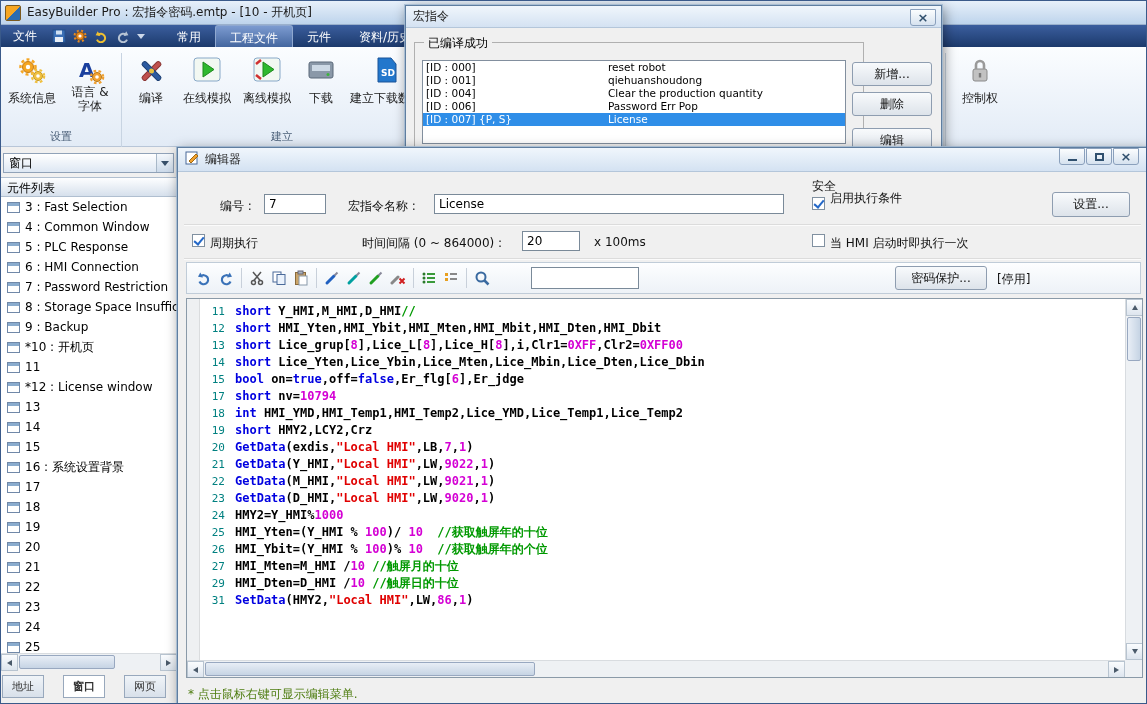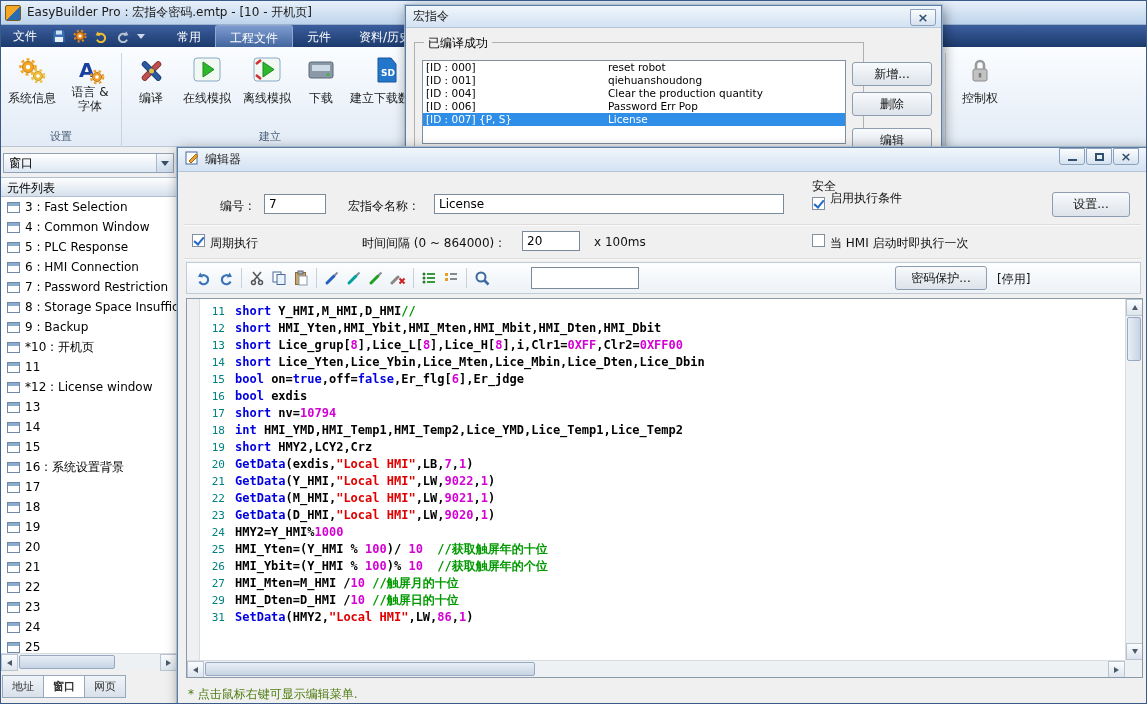--- a/index.html
+++ b/index.html
@@ -46,21 +46,21 @@
   .ticon { flex:0 0 13px; width:13px; height:11px; border:1px solid #7088a8; background:#fff; margin:0 5px 0 6px; position:relative; }
   .ticon::before { content:""; position:absolute; left:0; top:0; right:0; height:3px; background:#8aacce; }
   .side-hscroll { position:absolute; left:0; top:506px; width:176px; height:17px; background:#eef1f4; border-top:1px solid #d8dce0; }
   .sb-btn { position:absolute; top:0; width:17px; height:17px; background:linear-gradient(180deg,#fafcfe,#dde5ee);
     border:1px solid #b8c4d0; display:flex; align-items:center; justify-content:center; }
   .arr-left { width:0; height:0; border-top:3.5px solid transparent; border-bottom:3.5px solid transparent; border-right:5px solid #4a5a6a; }
   .arr-right { width:0; height:0; border-top:3.5px solid transparent; border-bottom:3.5px solid transparent; border-left:5px solid #4a5a6a; }
   .arr-up { width:0; height:0; border-left:3.5px solid transparent; border-right:3.5px solid transparent; border-bottom:5px solid #4a5a6a; }
   .arr-dn { width:0; height:0; border-left:3.5px solid transparent; border-right:3.5px solid transparent; border-top:5px solid #4a5a6a; }
   .hthumb { position:absolute; top:1px; height:14px; background:linear-gradient(180deg,#e8eef6,#c6d4e4); border:1px solid #98a8c0; border-radius:2px; }
-  .side-tabs { position:absolute; left:1px; top:528px; display:flex; }
+  .side-tabs { position:absolute; left:1px; top:528px; display:flex;gap:20px; }
   .stab { font-size:11px; padding:3px 9px; border:1px solid #98a8bc; background:linear-gradient(180deg,#f0f4f8,#d8e0ea); margin-right:-1px; color:#333; }
   .stab.active { background:#fff; font-weight:bold; }
 
   
   .dlg { position:absolute; background:#f0f0f0; border:1px solid #5f7ea0; box-shadow:0 0 0 1px rgba(160,185,210,.8), 2px 3px 12px rgba(0,0,0,.45); }
   .dlg-title { height:22px; background:linear-gradient(180deg,#f0f6fc,#d4e2f2); border-bottom:1px solid #b4c6da;
     display:flex; align-items:center; padding-left:7px; font-size:12px; color:#222; }
   .wbtn { width:26px; height:17px; border:1px solid #8aa0bc; border-radius:0 0 3px 3px;
     background:linear-gradient(180deg,#fbfdfe,#d6e2ef); display:flex; align-items:center; justify-content:center; margin-left:1px; }
   .g-min { width:9px; height:2px; background:#30506e; margin-top:7px; }
@@ -240,21 +240,21 @@
         <svg width="30" height="32">
             <rect x="8" y="14" width="14" height="12" rx="2" fill="#c2c2c2" stroke="#8a8a8a"></rect>
             <path d="M11 14 v-4 a4 4 0 0 1 8 0 v4" fill="none" stroke="#9a9a9a" stroke-width="2.6"></path>
             <rect x="13.8" y="18" width="2.4" height="4.5" fill="#7a7a7a"></rect>
           </svg>
       </span>
       <span class="rlabel">控制权</span>
     </div>
 
     <div class="rgroup-label" style="left:4px;width:112px">设置</div>
-    <div class="rgroup-label" style="left:120px;width:298px">建立</div>
+    <div class="rgroup-label" style="left:132px;width:298px">建立</div>
   </div>
 
   <div class="sidebar">
     <div class="combo">
       <span>窗口</span>
       <span class="combo-btn">
           <span class="caret-down"></span>
         </span>
     </div>
     <div class="panel-hdr">元件列表</div>
@@ -536,21 +536,20 @@
     </div>
 
     <div class="codewrap">
       <div class="code-margin"></div>
       <div id="code">
           <div class="cline"><span class="lnum">11</span><span class="ctext"><span class="sg-kw">short </span><span class="sg-tx">Y_HMI,M_HMI,D_HMI</span><span class="sg-cm">//</span></span></div>
           <div class="cline"><span class="lnum">12</span><span class="ctext"><span class="sg-kw">short </span><span class="sg-tx">HMI_Yten,HMI_Ybit,HMI_Mten,HMI_Mbit,HMI_Dten,HMI_Dbit</span></span></div>
           <div class="cline"><span class="lnum">13</span><span class="ctext"><span class="sg-kw">short </span><span class="sg-tx">Lice_grup[</span><span class="sg-num">8</span><span class="sg-tx">],Lice_L[</span><span class="sg-num">8</span><span class="sg-tx">],Lice_H[</span><span class="sg-num">8</span><span class="sg-tx">],i,Clr1=</span><span class="sg-num">0XFF</span><span class="sg-tx">,Clr2=</span><span class="sg-num">0XFF00</span></span></div>
           <div class="cline"><span class="lnum">14</span><span class="ctext"><span class="sg-kw">short </span><span class="sg-tx">Lice_Yten,Lice_Ybin,Lice_Mten,Lice_Mbin,Lice_Dten,Lice_Dbin</span></span></div>
           <div class="cline"><span class="lnum">15</span><span class="ctext"><span class="sg-kw">bool </span><span class="sg-tx">on=</span><span class="sg-kw">true</span><span class="sg-tx">,off=</span><span class="sg-kw">false</span><span class="sg-tx">,Er_flg[</span><span class="sg-num">6</span><span class="sg-tx">],Er_jdge</span></span></div>
-          <div class="cline"><span class="lnum">16</span><span class="ctext"><span class="sg-kw">bool </span><span class="sg-tx">exdis</span></span></div>
           <div class="cline"><span class="lnum">17</span><span class="ctext"><span class="sg-kw">short </span><span class="sg-tx">nv=</span><span class="sg-num">10794</span></span></div>
           <div class="cline"><span class="lnum">18</span><span class="ctext"><span class="sg-kw">int </span><span class="sg-tx">HMI_YMD,HMI_Temp1,HMI_Temp2,Lice_YMD,Lice_Temp1,Lice_Temp2</span></span></div>
           <div class="cline"><span class="lnum">19</span><span class="ctext"><span class="sg-kw">short </span><span class="sg-tx">HMY2,LCY2,Crz</span></span></div>
           <div class="cline"><span class="lnum">20</span><span class="ctext"><span class="sg-fn">GetData</span><span class="sg-tx">(exdis,</span><span class="sg-str">"Local HMI"</span><span class="sg-tx">,LB,</span><span class="sg-num">7</span><span class="sg-tx">,</span><span class="sg-num">1</span><span class="sg-tx">)</span></span></div>
           <div class="cline"><span class="lnum">21</span><span class="ctext"><span class="sg-fn">GetData</span><span class="sg-tx">(Y_HMI,</span><span class="sg-str">"Local HMI"</span><span class="sg-tx">,LW,</span><span class="sg-num">9022</span><span class="sg-tx">,</span><span class="sg-num">1</span><span class="sg-tx">)</span></span></div>
           <div class="cline"><span class="lnum">22</span><span class="ctext"><span class="sg-fn">GetData</span><span class="sg-tx">(M_HMI,</span><span class="sg-str">"Local HMI"</span><span class="sg-tx">,LW,</span><span class="sg-num">9021</span><span class="sg-tx">,</span><span class="sg-num">1</span><span class="sg-tx">)</span></span></div>
           <div class="cline"><span class="lnum">23</span><span class="ctext"><span class="sg-fn">GetData</span><span class="sg-tx">(D_HMI,</span><span class="sg-str">"Local HMI"</span><span class="sg-tx">,LW,</span><span class="sg-num">9020</span><span class="sg-tx">,</span><span class="sg-num">1</span><span class="sg-tx">)</span></span></div>
           <div class="cline"><span class="lnum">24</span><span class="ctext"><span class="sg-tx">HMY2=Y_HMI%</span><span class="sg-num">1000</span></span></div>
           <div class="cline"><span class="lnum">25</span><span class="ctext"><span class="sg-tx">HMI_Yten=(Y_HMI % </span><span class="sg-num">100</span><span class="sg-tx">)/ </span><span class="sg-num">10</span><span class="sg-tx">  </span><span class="sg-cm">//获取触屏年的十位</span></span></div>
           <div class="cline"><span class="lnum">26</span><span class="ctext"><span class="sg-tx">HMI_Ybit=(Y_HMI % </span><span class="sg-num">100</span><span class="sg-tx">)% </span><span class="sg-num">10</span><span class="sg-tx">  </span><span class="sg-cm">//获取触屏年的个位</span></span></div>

